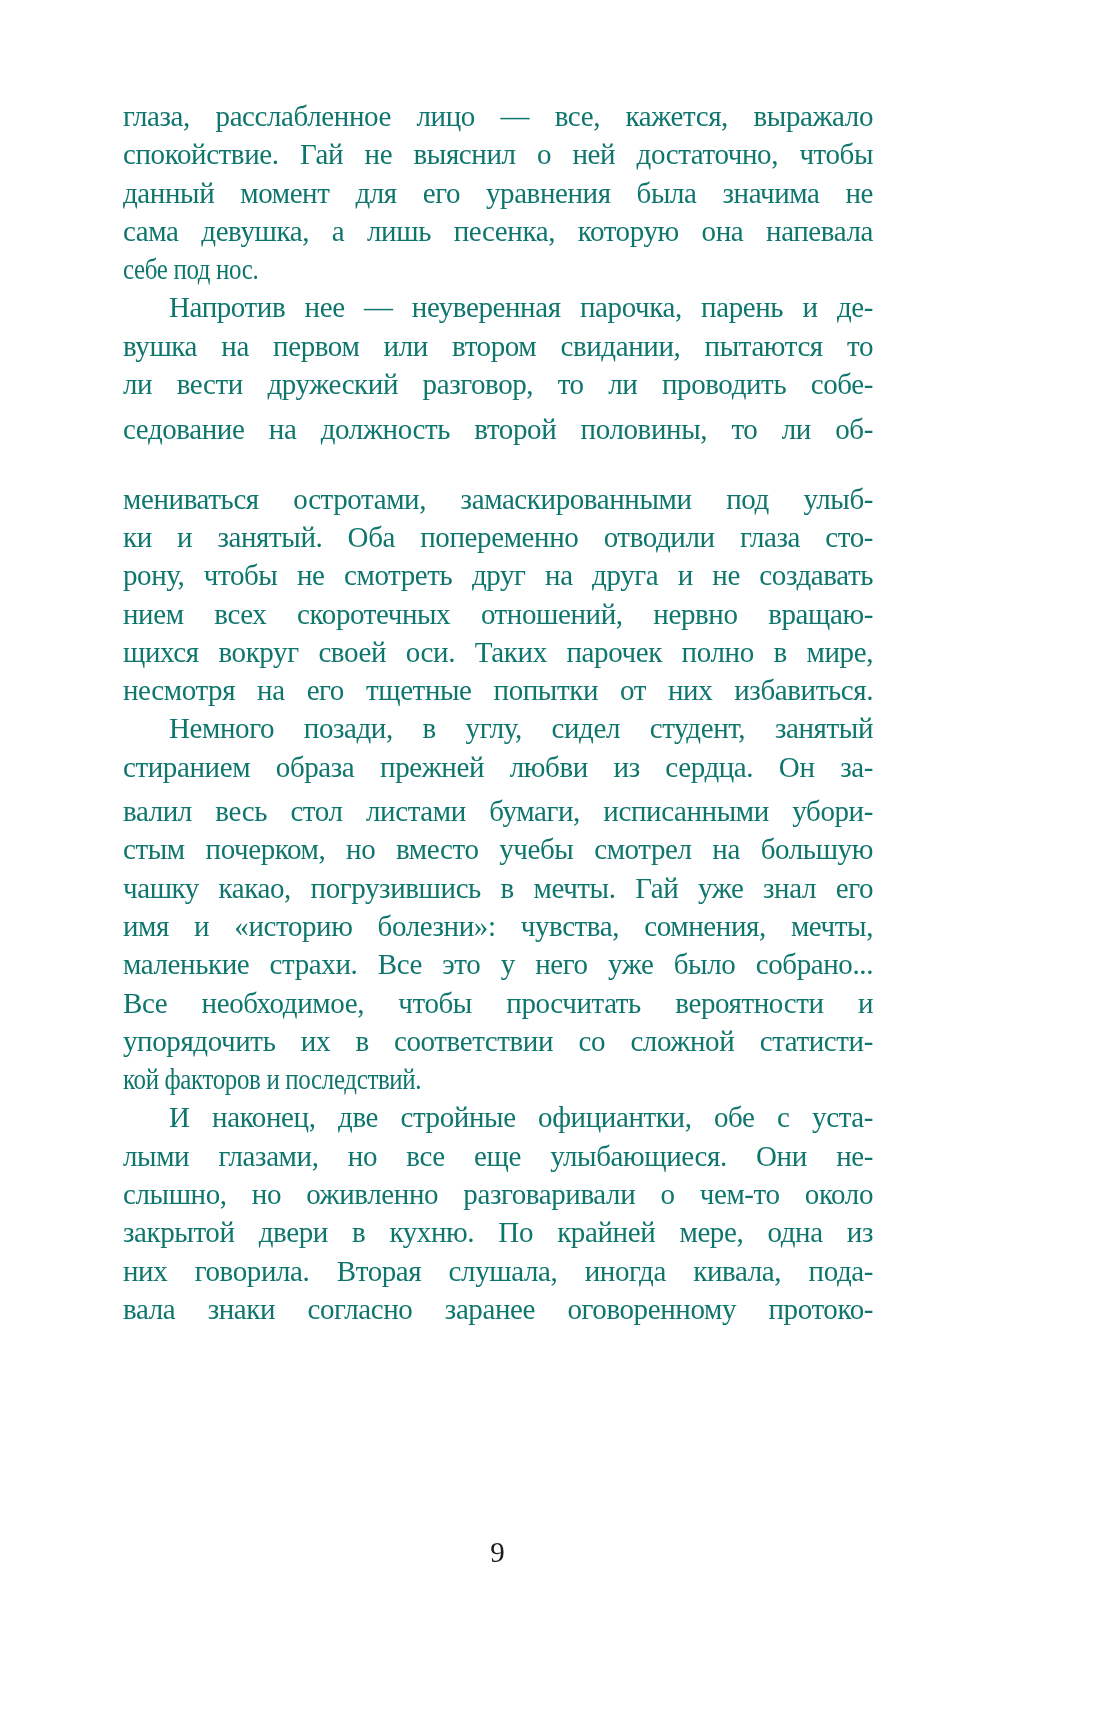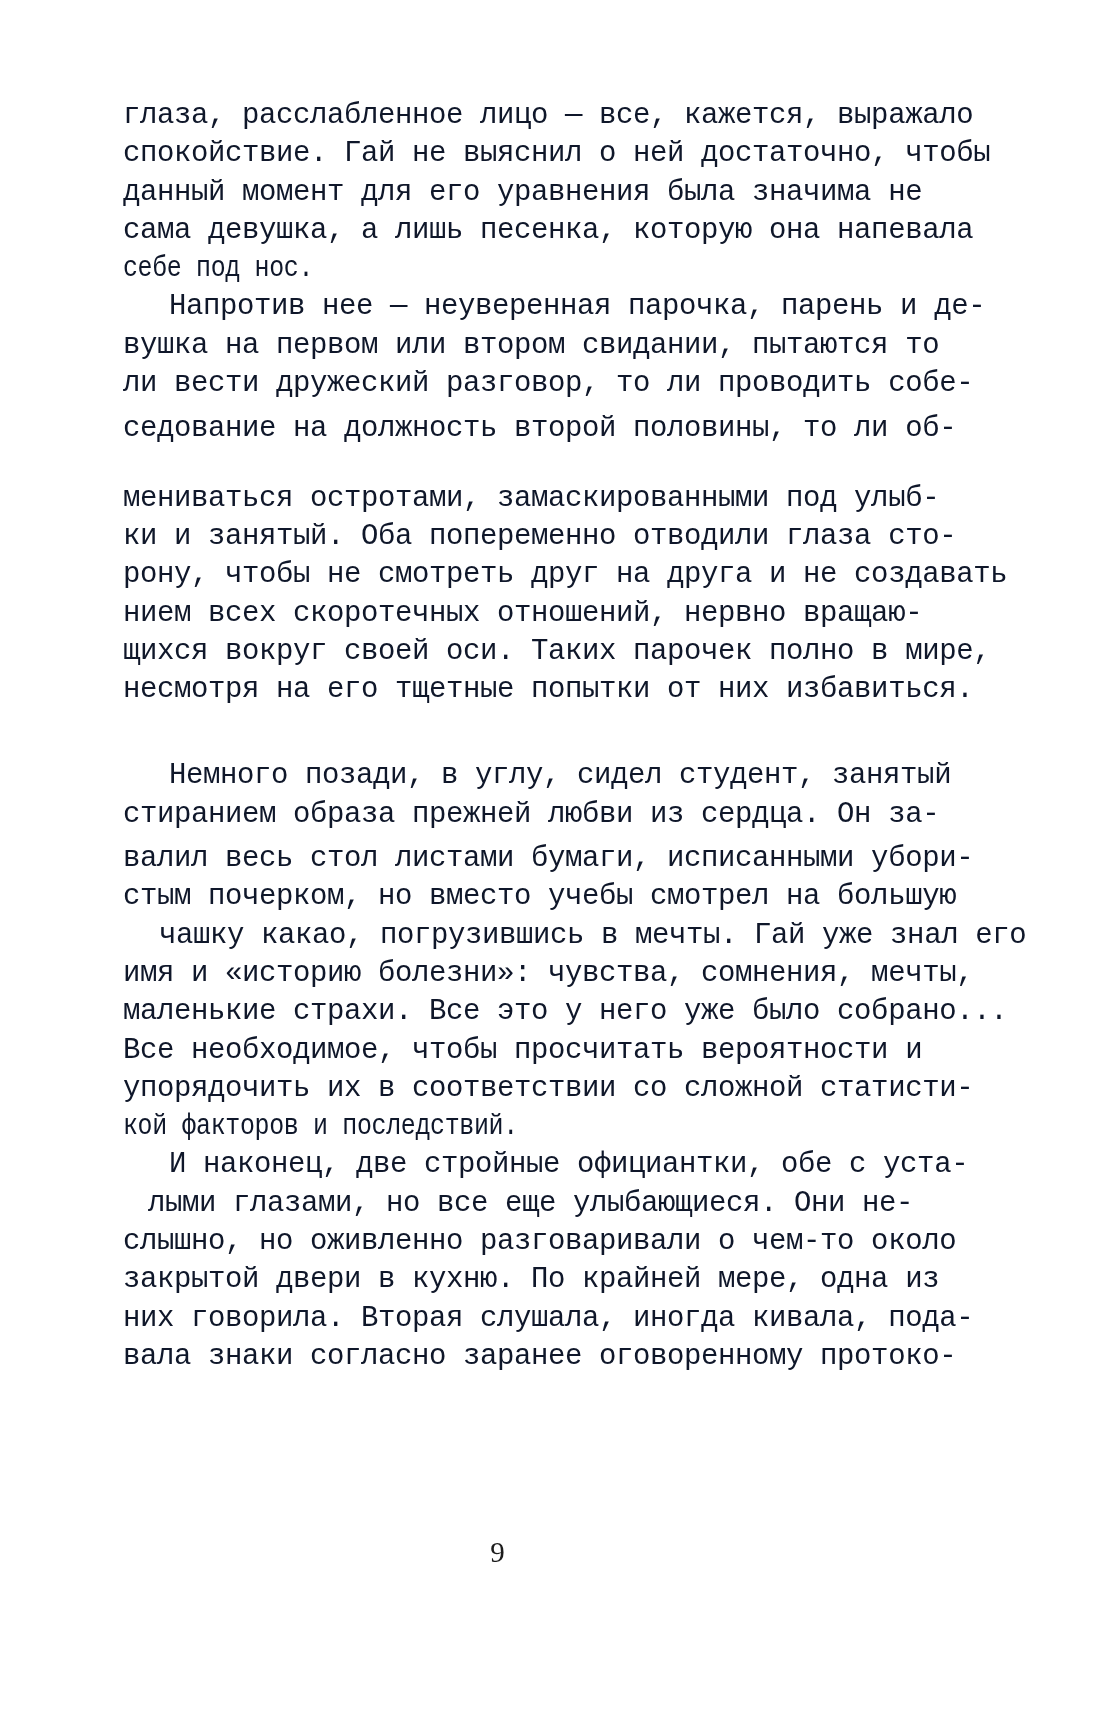--- a/index.html
+++ b/index.html
@@ -1,20 +1,20 @@
 <!DOCTYPE html>
 <html><head>
 <meta charset="utf-8">
 <style>
   html, body { margin:0; padding:0; background:#ffffff; }
   body { width:1100px; height:1721px; position:relative; overflow:hidden; }
   .page-text {
     position:absolute; left:123px; top:97px; width:750px;
-    font-family:Liberation Mono, monospace;
-    font-size:29px; color:#0f172a;
+    font-family:Liberation Serif, serif;
+    font-size:29px; color:#0f766e;
     line-height:38.3px;
   }
   .line {
     display:block; white-space:nowrap; height:38.3px;
     text-align:justify; text-align-last:justify;
     transform-origin:left center;
     letter-spacing:-0.4px;
   }
   .line.last { text-align-last:left; }
   .line.indent { padding-left:46px; box-sizing:border-box; }
@@ -36,31 +36,31 @@
     <span class="line indent" style="width: 750px; padding-left: 46px; transform: scaleX(1);">Напротив нее — неуверенная парочка, парень и де-</span>
     <span class="line" style="width: 750px; transform: scaleX(1);">вушка на первом или втором свидании, пытаются то</span>
     <span class="line" style="width: 750px; transform: scaleX(1);">ли вести дружеский разговор, то ли проводить собе-</span>
     <span class="line" style="width: 750px; transform: scaleX(1); margin-top: 7px;">седование на должность второй половины, то ли об-</span>
     <span class="line" style="width: 750px; transform: scaleX(1); margin-top: 31px;">мениваться остротами, замаскированными под улыб-</span>
     <span class="line" style="width: 750px; transform: scaleX(1);">ки и занятый. Оба попеременно отводили глаза сто-</span>
     <span class="line" style="width: 750px; transform: scaleX(1);">рону, чтобы не смотреть друг на друга и не создавать</span>
     <span class="line" style="width: 750px; transform: scaleX(1);">нием всех скоротечных отношений, нервно вращаю-</span>
     <span class="line" style="width: 750px; transform: scaleX(1);">щихся вокруг своей оси. Таких парочек полно в мире,</span>
     <span class="line" style="width: 750px; transform: scaleX(1);">несмотря на его тщетные попытки от них избавиться.</span>
-    <span class="line indent" style="width: 750px; padding-left: 46px; transform: scaleX(1); margin-top: 48px;">Немного позади, в углу, сидел студент, занятый</span>
+    <span class="line indent" style="width: 750px; padding-left: 46px; transform: scaleX(1);">Немного позади, в углу, сидел студент, занятый</span>
     <span class="line" style="width: 750px; transform: scaleX(1);">стиранием образа прежней любви из сердца. Он за-</span>
     <span class="line" style="width: 750px; transform: scaleX(1); margin-top: 6px;">валил весь стол листами бумаги, исписанными убори-</span>
     <span class="line" style="width: 750px; transform: scaleX(1);">стым почерком, но вместо учебы смотрел на большую</span>
-    <span class="line" style="width: 750px; transform: scaleX(1); margin-left: 36px;">чашку какао, погрузившись в мечты. Гай уже знал его</span>
+    <span class="line" style="width: 750px; transform: scaleX(1);">чашку какао, погрузившись в мечты. Гай уже знал его</span>
     <span class="line" style="width: 750px; transform: scaleX(1);">имя и «историю болезни»: чувства, сомнения, мечты,</span>
     <span class="line" style="width: 750px; transform: scaleX(1);">маленькие страхи. Все это у него уже было собрано...</span>
     <span class="line" style="width: 750px; transform: scaleX(1);">Все необходимое, чтобы просчитать вероятности и</span>
     <span class="line" style="width: 750px; transform: scaleX(1);">упорядочить их в соответствии со сложной статисти-</span>
     <span class="line last" style="width: 872.093px; transform: scaleX(0.86);">кой факторов и последствий.</span>
     <span class="line indent" style="width: 750px; padding-left: 46px; transform: scaleX(1);">И наконец, две стройные официантки, обе с уста-</span>
-    <span class="line" style="width: 750px; transform: scaleX(1); margin-left: 25px;">лыми глазами, но все еще улыбающиеся. Они не-</span>
+    <span class="line" style="width: 750px; transform: scaleX(1);">лыми глазами, но все еще улыбающиеся. Они не-</span>
     <span class="line" style="width: 750px; transform: scaleX(1);">слышно, но оживленно разговаривали о чем-то около</span>
     <span class="line" style="width: 750px; transform: scaleX(1);">закрытой двери в кухню. По крайней мере, одна из</span>
     <span class="line" style="width: 750px; transform: scaleX(1);">них говорила. Вторая слушала, иногда кивала, пода-</span>
     <span class="line" style="width: 750px; transform: scaleX(1);">вала знаки согласно заранее оговоренному протоко-</span>
   </div>
 
 <div class="page-number">9</div>
 
 </body></html>

